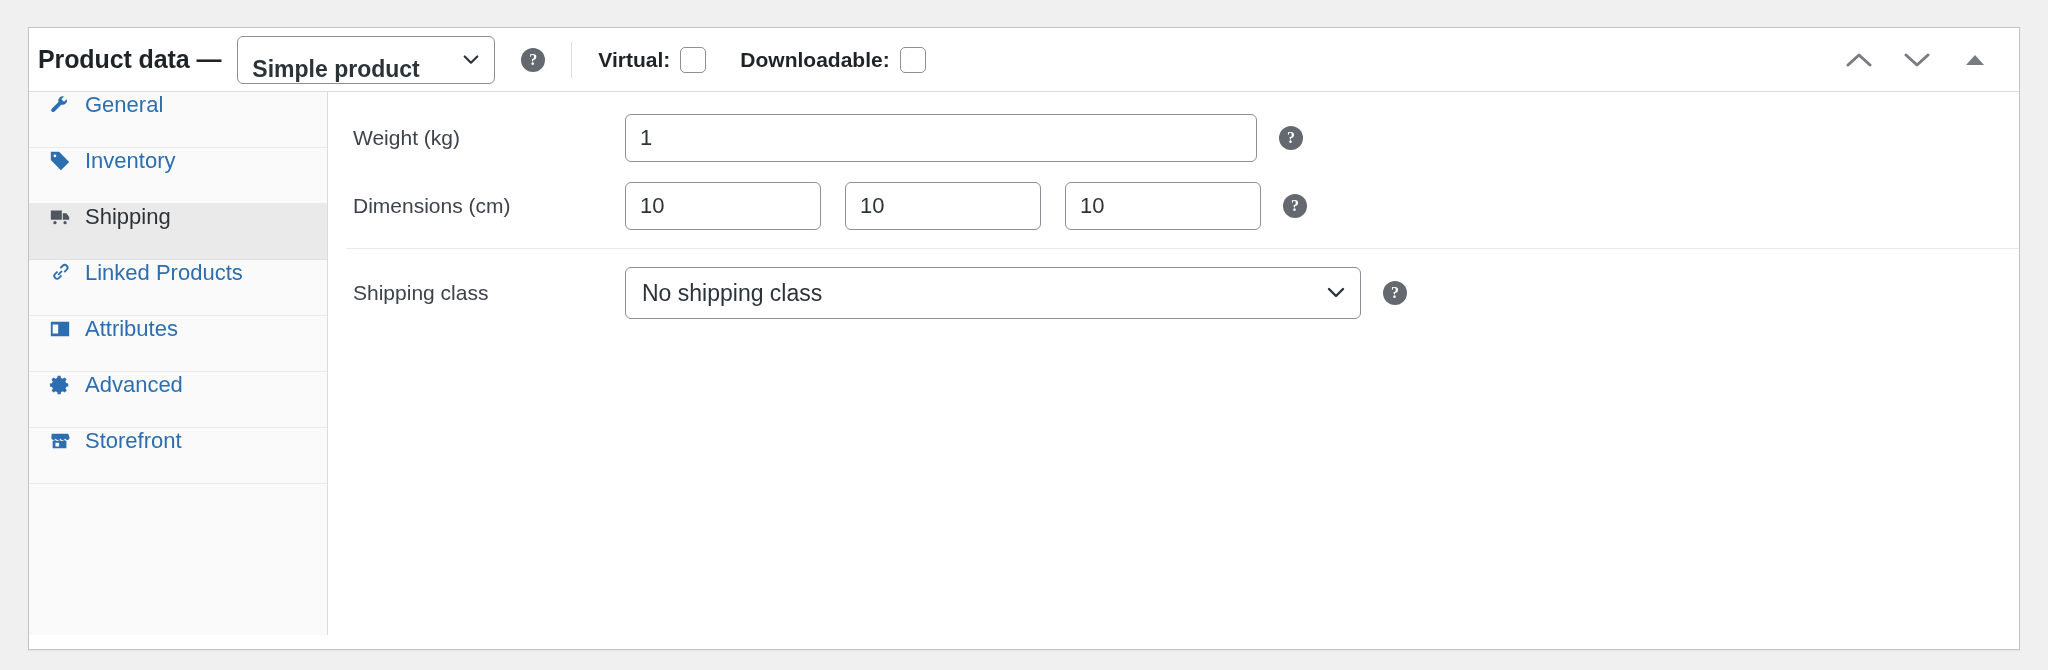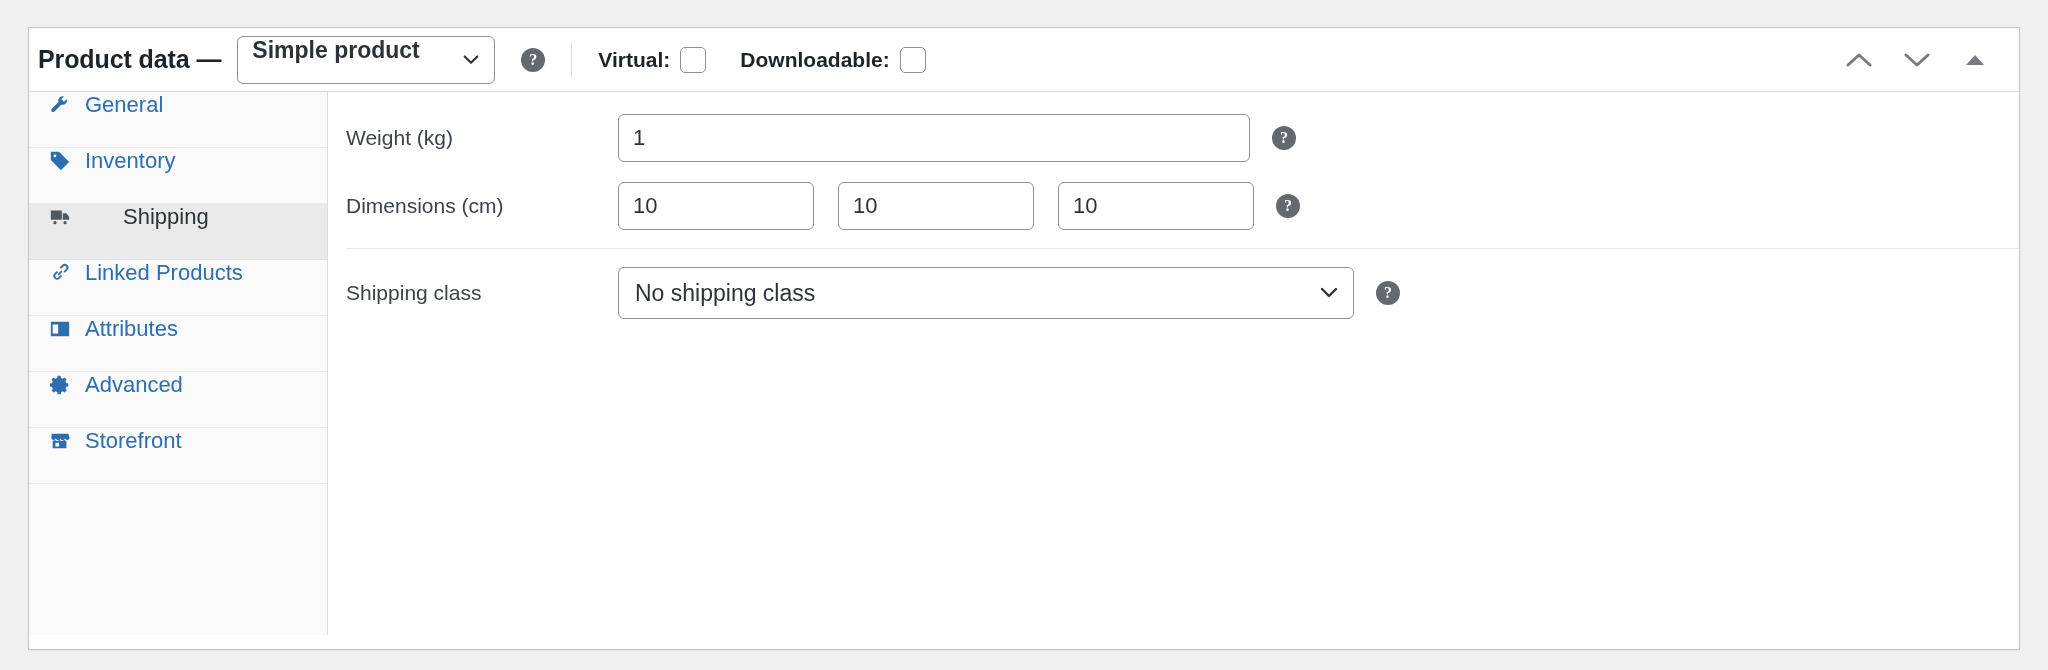--- a/index.html
+++ b/index.html
@@ -39,21 +39,21 @@
     white-space: nowrap;
     margin-right: 16px;
   }
   .type-select {
     position: relative;
     width: 258px; height: 48px;
     border: 1px solid #8c8f94;
     border-radius: 6px;
     background: #fff;
     display: flex;
-    align-items: flex-start;
+    align-items: flex-end;
     padding: 0 14px;
     margin-right: 26px;
   }
   .type-select .val {
     font-size: 23px;
     font-weight: 700;
     color: #2c3338;
     white-space: nowrap;
   }
   .type-select .chev {
@@ -143,21 +143,21 @@
     display: flex; align-items: center; justify-content: center;
     flex: 0 0 26px;
     color: #2c6eaf;
   }
   .tab .tab-icon svg { display: block; width: 22px; height: 22px; fill: currentColor; }
   .tab .tab-label {
     font-size: 22px;
     color: #2c6eaf;
     white-space: nowrap;
   }
-  .tab.active { background: #eaeaea; border-bottom-color: #e0e0e0; gap: 38px; }
+  .tab.active { background: #eaeaea; border-bottom-color: #e0e0e0; }
   .tab.active .tab-label { color: #2c3338; }
   .tab.active .tab-icon { color: #50575e; }
 
   
   #content {
     flex: 1 1 auto;
     background: #fff;
     position: relative;
     padding-top: 12px;
   }
@@ -166,20 +166,21 @@
     align-items: center;
     padding: 10px 0 10px 18px;
     min-height: 64px;
   }
   .field-label {
     width: 272px;
     flex: 0 0 272px;
     font-size: 21px;
     color: #3c434a;
     white-space: nowrap;
+    margin-left: 7px;
   }
   .txt-input {
     height: 48px;
     border: 1px solid #8c8f94;
     border-radius: 6px;
     background: #fff;
     display: flex;
     align-items: center;
     padding: 0 14px;
     font-size: 22px;

